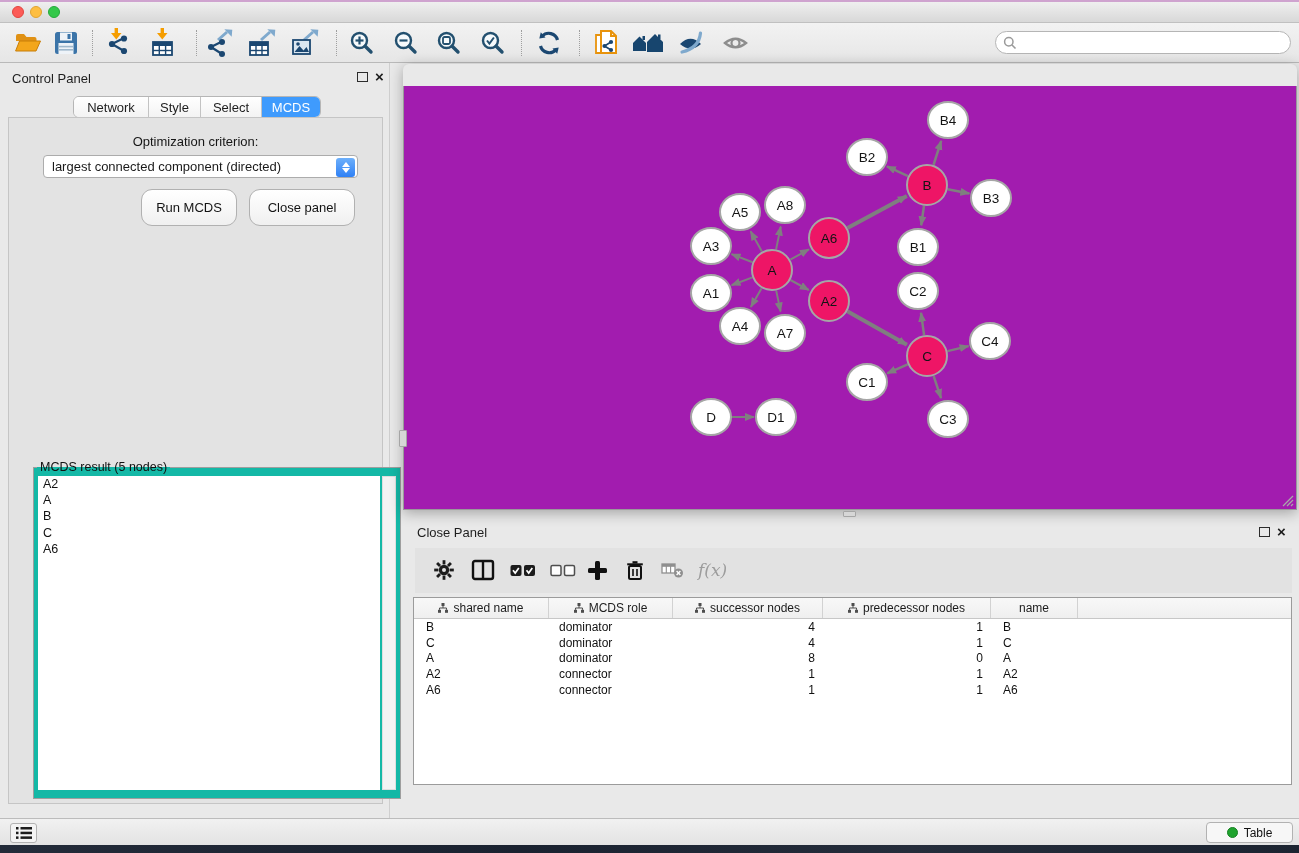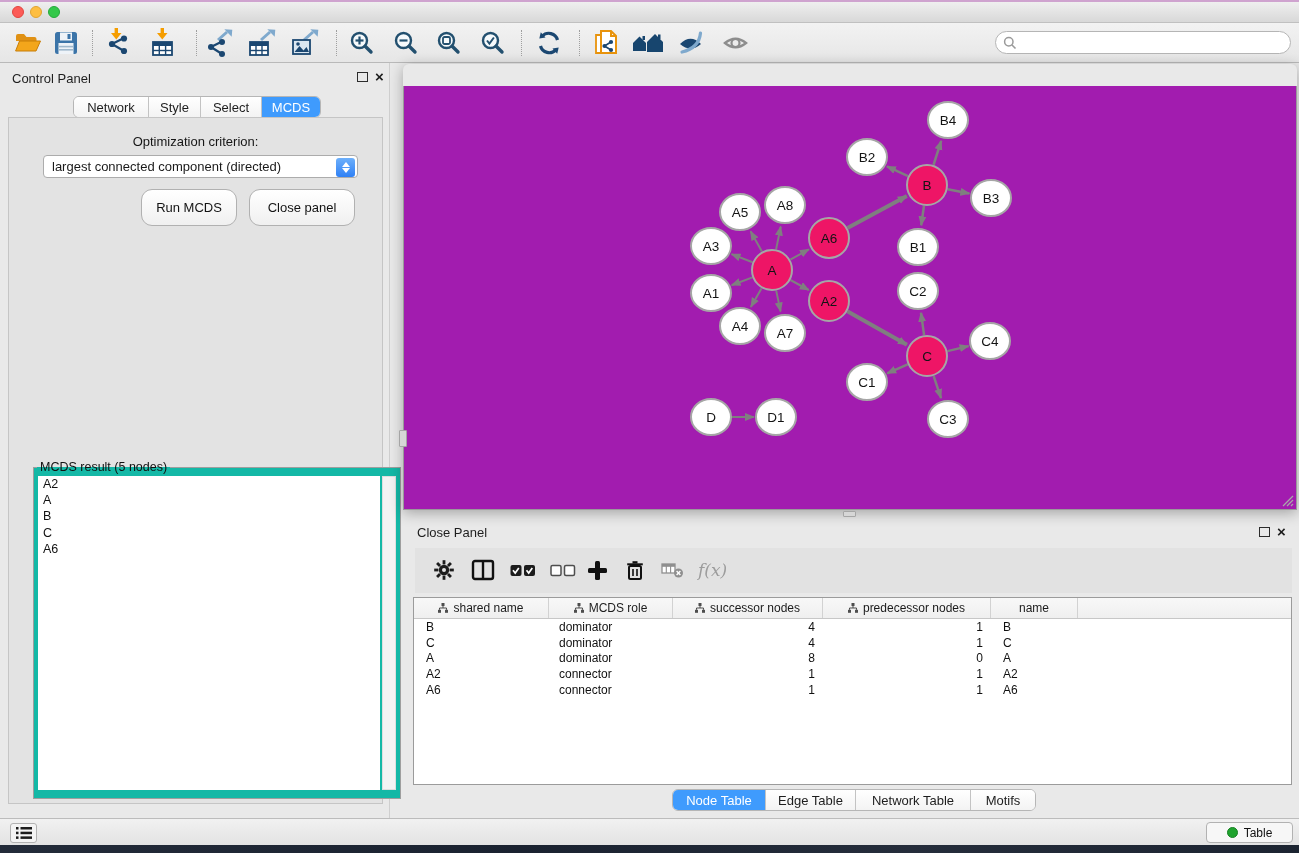--- a/index.html
+++ b/index.html
@@ -588,26 +588,20 @@
     </div>
     <div class="trow">
       <span class="c0">A6</span>
         <span class="c1">connector</span>
       <span class="c2">1</span>
         <span class="c3">1</span>
       <span class="c4">A6</span>
     </div>
   </div>
 
-  <div id="tp-tabs" class="abs seg-tabs">
-    <div class="seg-tab active" style="width:93px">Node Table</div>
-    <div class="seg-tab" style="width:90px">Edge Table</div>
-    <div class="seg-tab" style="width:115px">Network Table</div>
-    <div class="seg-tab" style="width:64px">Motifs</div>
-  </div>
 </div>
 
 <div id="status-bar" class="abs">
   <div id="panel-toggle-btn" class="abs">
     <svg width="16" height="14" viewBox="0 0 16 14">
       <g fill="#1c1c1c">
         <rect y="1" width="2.5" height="2.5"></rect>
           <rect x="4.5" y="1" width="11.5" height="2.5"></rect>
         <rect y="5.7" width="2.5" height="2.5"></rect>
           <rect x="4.5" y="5.7" width="11.5" height="2.5"></rect>

